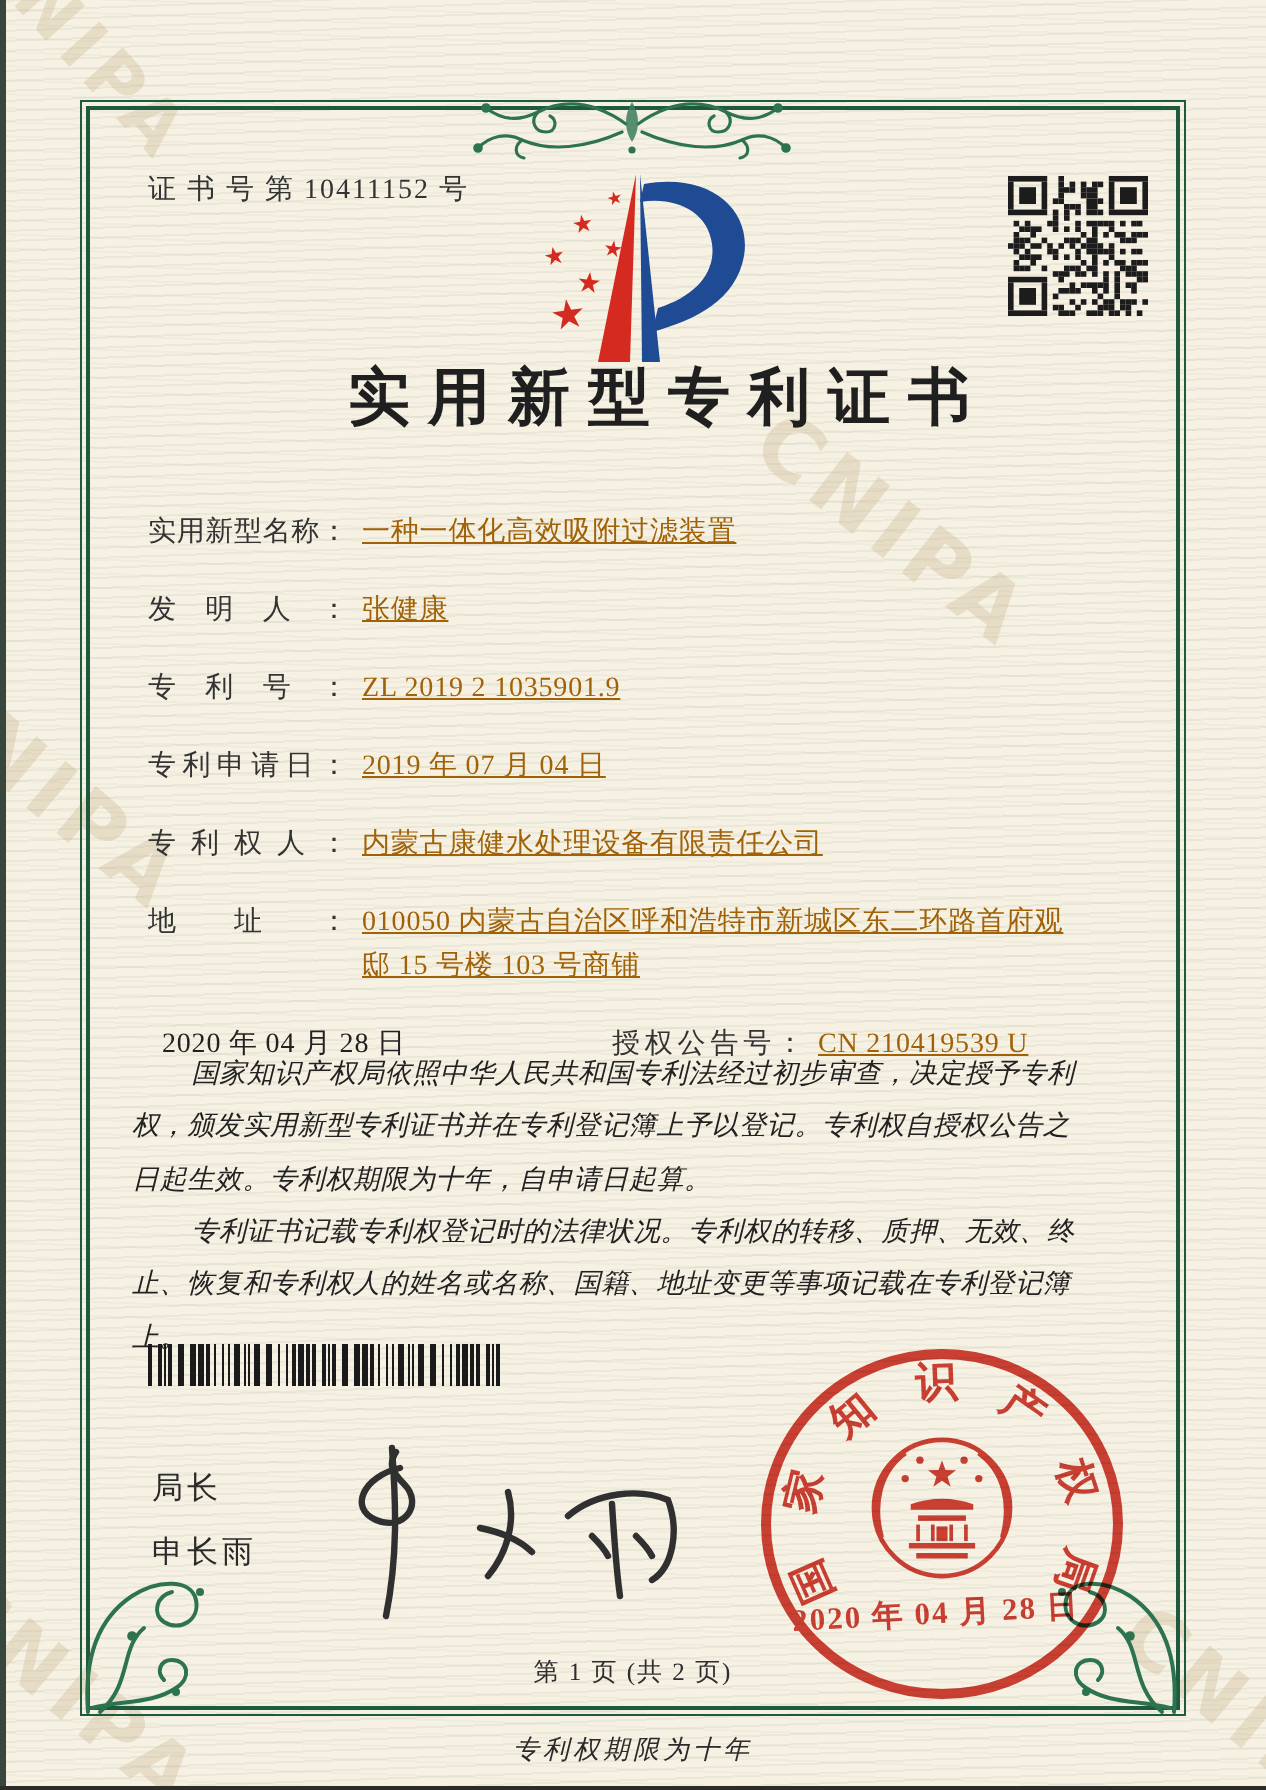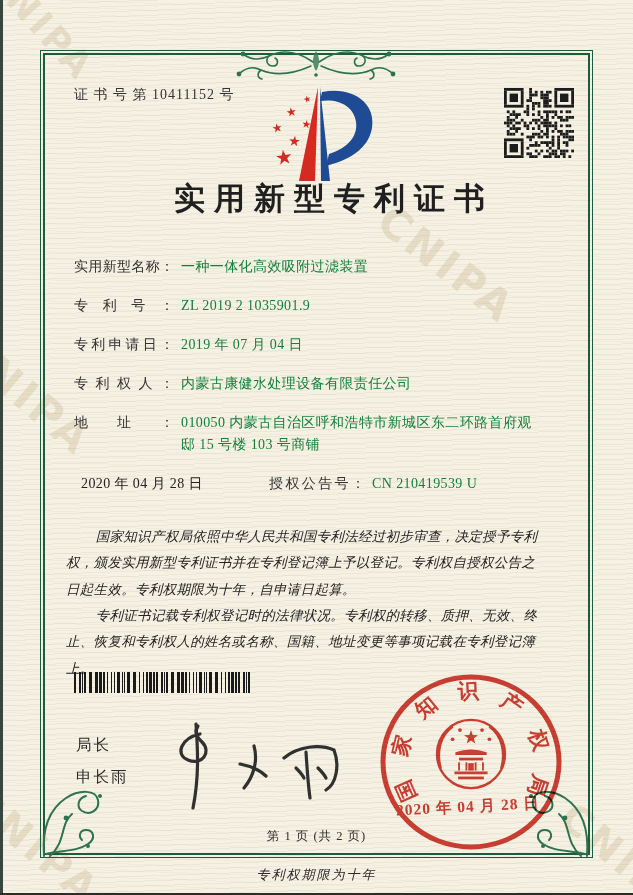--- a/index.html
+++ b/index.html
@@ -37,24 +37,24 @@
 
   .logo-svg{left:252px;top:84px;width:128px;height:100px;z-index:2;}
   .qr-svg{left:504px;top:88px;width:70px;height:70px;z-index:2;}
 
   .title{left:0;right:0;top:178px;text-align:center;z-index:2;
     font-size:31px;font-weight:700;letter-spacing:9px;text-indent:9px;color:#1f1f1f;padding-left:26px;}
 
   .fields{left:74px;top:256px;width:464px;font-size:14px;z-index:2;}
   .field-row{display:flex;margin-bottom:17px;line-height:22px;}
   .field-label{flex:0 0 100px;text-align:justify;text-align-last:justify;color:#333;}
-  .field-value{flex:1;padding-left:7px;letter-spacing:0.4px;color:#15803d;}
+  .field-value{flex:1;padding-left:7px;letter-spacing:0.4px;color:#a16207;text-decoration:underline;}
   .field-value-fixed{flex:0 0 176px;padding-left:7px;letter-spacing:0.4px;color:#222;}
   .pair2{display:flex;flex:1;margin-left:12px;}
-  .pair2 .field-label{flex:0 0 96px;}
+  .pair2 .field-label{flex:0 0 96px;margin-left:37px;}
 
   .paragraphs{left:66px;top:524px;width:478px;z-index:2;
     font-size:13.5px;line-height:1.95;font-style:italic;letter-spacing:0.3px;color:#222;}
   .paragraphs p{margin:0;text-indent:2.2em;}
 
   .barcode-svg{left:74px;top:672px;width:178px;height:21px;z-index:2;}
 
   .officials{left:76px;top:729px;font-size:15.5px;line-height:32px;letter-spacing:2px;z-index:2;color:#2a2a2a;}
   .signature-svg{left:158px;top:712px;width:200px;height:100px;z-index:3;}
 
@@ -353,20 +353,24 @@
     </svg>
 
   <div class="abs title">实用新型专利证书</div>
 
   <div class="abs fields">
     <div class="field-row">
       <span class="field-label">实用新型名称：</span>
       <span class="field-value">一种一体化高效吸附过滤装置</span>
     </div>
     <div class="field-row">
+      <span class="field-label">发明人：</span>
+      <span class="field-value">张健康</span>
+    </div>
+    <div class="field-row">
       <span class="field-label">专利号：</span>
       <span class="field-value">ZL 2019 2 1035901.9</span>
     </div>
     <div class="field-row">
       <span class="field-label">专利申请日：</span>
       <span class="field-value">2019 年 07 月 04 日</span>
     </div>
     <div class="field-row">
       <span class="field-label">专利权人：</span>
       <span class="field-value">内蒙古康健水处理设备有限责任公司</span>

